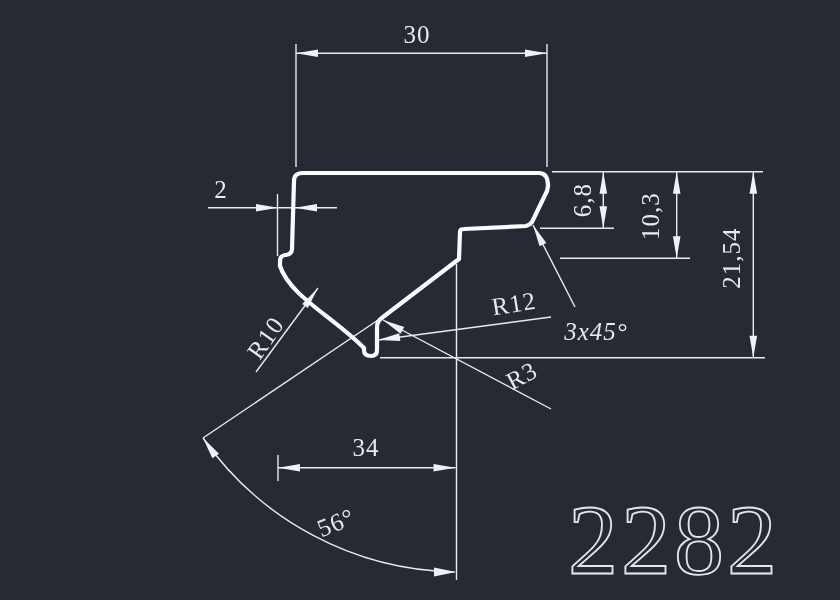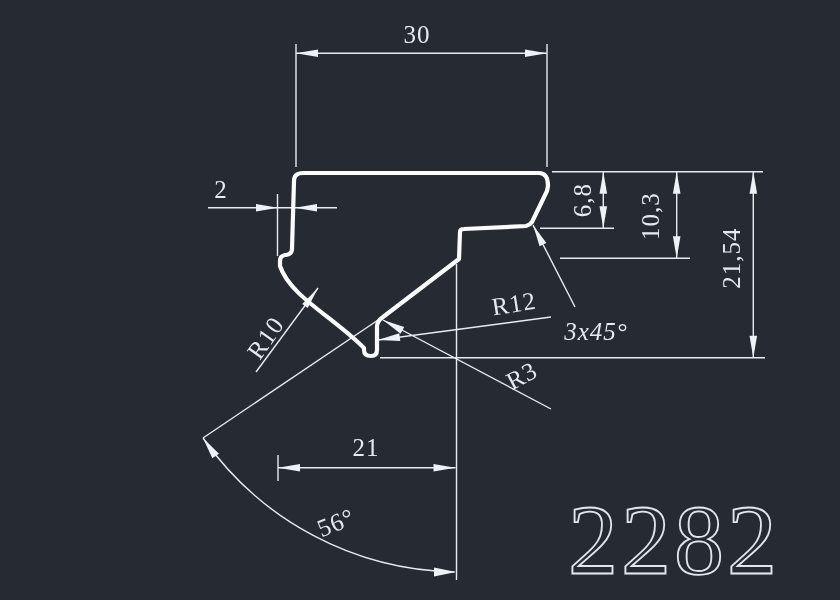--- a/index.html
+++ b/index.html
@@ -149,19 +149,19 @@
   <span class="dim-label" style="left:732px;top:258px;transform:translate(-50%,-50%) rotate(-90deg);">21,54</span>
 
   <span class="dim-label oblique" style="left:596px;top:294px;transform:translate(-50%,-50%);margin-top:38px;">3x45°</span>
 
   <span class="dim-label" style="left:514px;top:304px;transform:translate(-50%,-50%) rotate(-9deg);">R12</span>
 
   <span class="dim-label" style="left:522px;top:376px;transform:translate(-50%,-50%) rotate(-28deg);">R3</span>
 
   <span class="dim-label" style="left:266px;top:338px;transform:translate(-50%,-50%) rotate(-55deg);">R10</span>
 
-  <span class="dim-label" style="left:366px;top:448px;transform:translate(-50%,-50%);">21</span>
+  <span class="dim-label" style="left:366px;top:448px;transform:translate(-50%,-50%);">34</span>
 
   <span class="dim-label" style="left:336px;top:523px;transform:translate(-50%,-50%) rotate(-22deg);">56°</span>
 
   <div class="drawing-number">2282</div>
 
 </div>
 
 </body></html>

